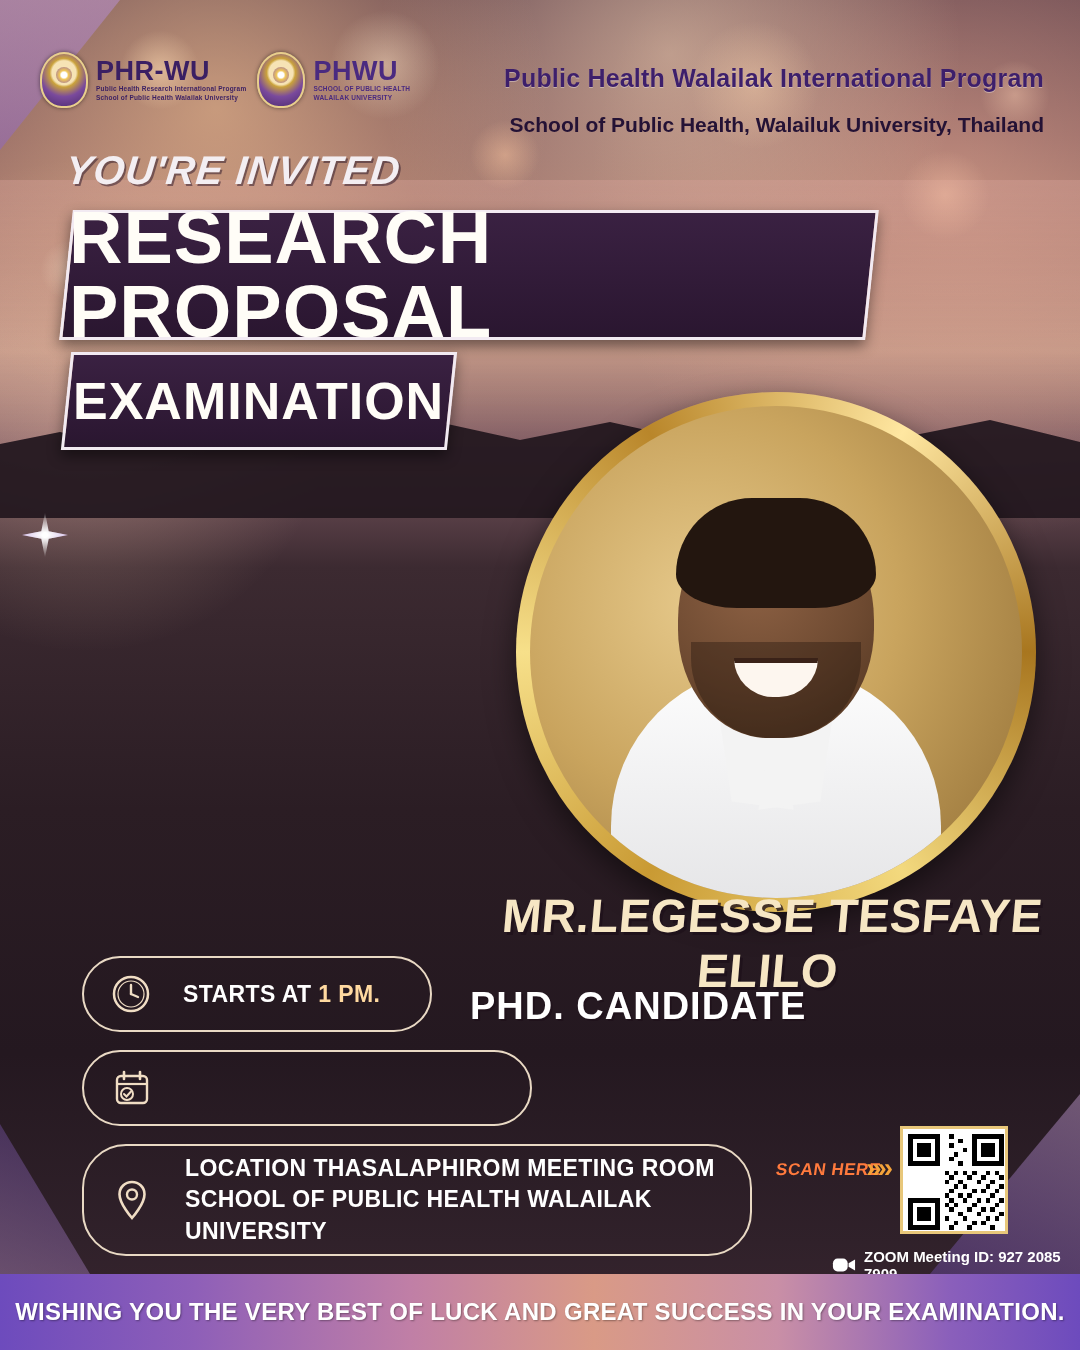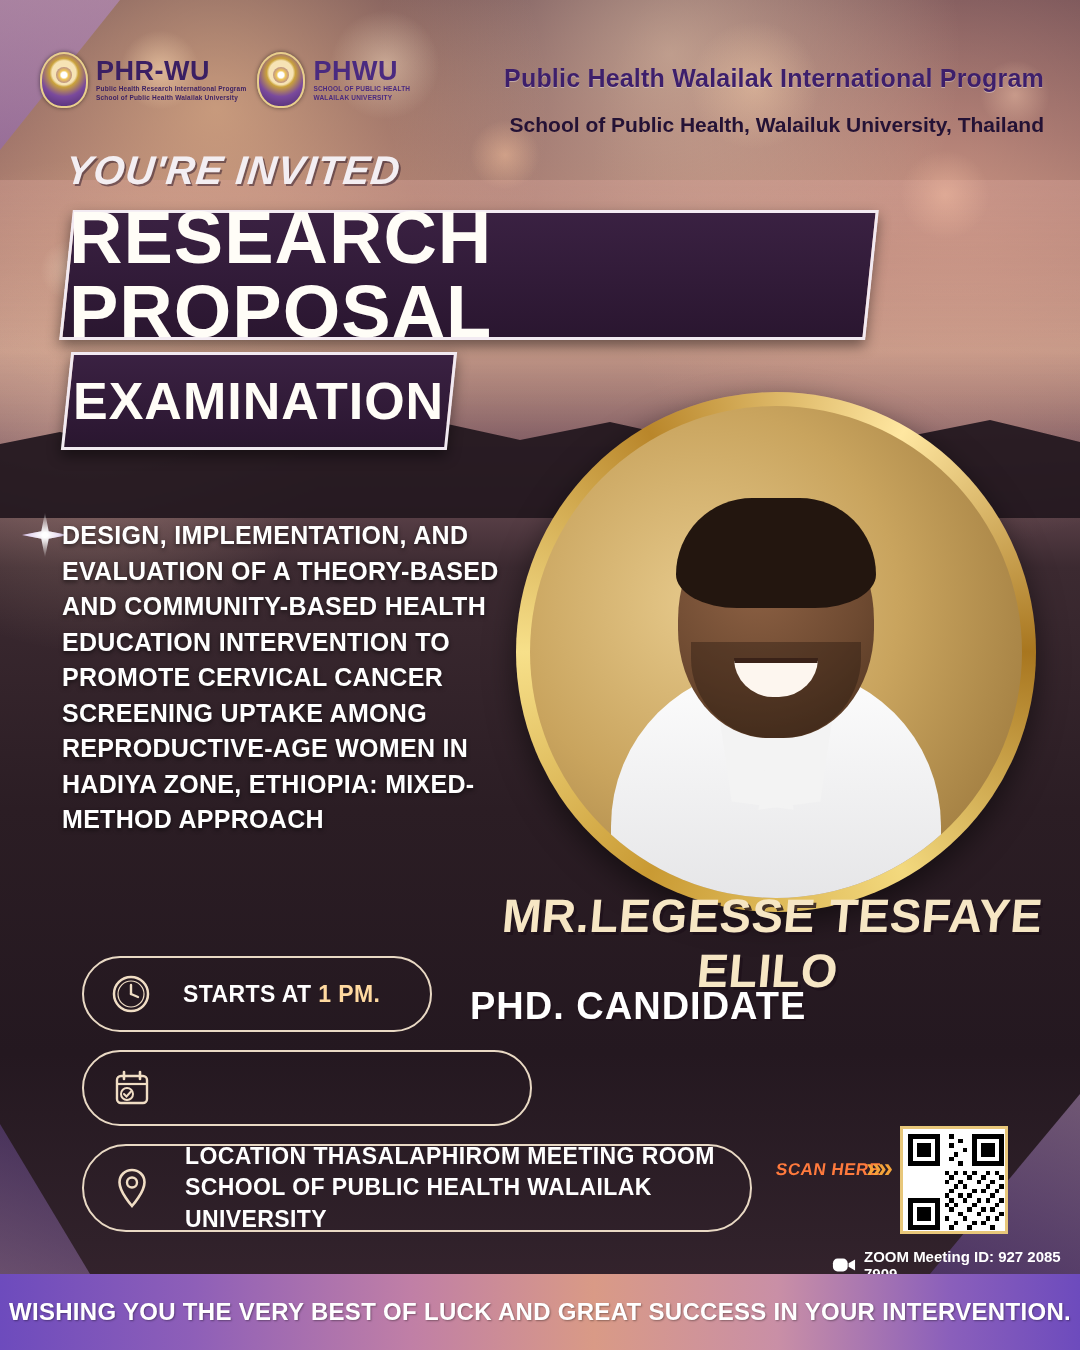--- a/index.html
+++ b/index.html
@@ -169,21 +169,21 @@
   }
   
   .pill{
     position:absolute;border:2px solid #e9d9c4;border-radius:44px;
     display:flex;align-items:center;gap:31px;padding:0 26px;box-sizing:border-box;
     color:#ffffff;font-weight:bold;
   }
   .pill .txt{font-size:23px;letter-spacing:.4px;}
   .pill1{left:82px;top:956px;width:350px;height:76px;}
   .pill2{left:82px;top:1050px;width:450px;height:76px;}
-  .pill3{left:82px;top:1144px;width:670px;height:88px;}
+  .pill3{left:82px;top:1144px;width:670px;height:112px;}
   .accent{color:#ffd9a0;}
   .ico{flex:0 0 auto;display:block;}
   .pill3 .txt{font-size:23px;line-height:1.35;}
   
   .scan-label{
     position:absolute;left:776px;top:1160px;color:#ff7a3d;font-size:17px;font-weight:bold;
     letter-spacing:.5px;transform:skewX(-8deg);
   }
   .arrows{position:absolute;left:866px;top:1152px;color:#f3a33a;font-size:28px;font-weight:bold;letter-spacing:-4px;}
   .qr{
@@ -264,21 +264,20 @@
 
   <div class="invited">YOU'RE INVITED</div>
   <div class="band band1">
     <span>RESEARCH PROPOSAL</span>
   </div>
   <div class="band band2">
     <span>EXAMINATION</span>
   </div>
 
   <div class="sparkle"></div>
-  <div class="topic">DESIGN, IMPLEMENTATION, AND EVALUATION OF A THEORY-BASED AND COMMUNITY-BASED HEALTH EDUCATION INTERVENTION TO PROMOTE CERVICAL CANCER SCREENING UPTAKE AMONG REPRODUCTIVE-AGE WOMEN IN HADIYA ZONE, ETHIOPIA: MIXED-METHOD APPROACH</div>
 
   <div class="portrait-wrap">
     <div class="portrait">
       <div class="p-body"></div>
       <div class="p-collar-l"></div>
       <div class="p-collar-r"></div>
       <div class="p-neck"></div>
       <div class="p-head"></div>
       <div class="p-hair"></div>
       <div class="p-beard"></div>
@@ -414,16 +413,16 @@
 
   <div class="zoom-row">
     <svg width="26" height="20" viewBox="0 0 26 20">
       <rect x="1" y="3" width="16" height="14" rx="5" fill="#ffffff"></rect>
       <polygon points="18,8 25,4 25,16 18,12" fill="#ffffff"></polygon>
     </svg>
     <span>ZOOM Meeting ID: 927 2085 7909</span>
   </div>
 
   <div class="footer">
-    <div class="ftxt">WISHING YOU THE VERY BEST OF LUCK AND GREAT SUCCESS IN YOUR INTERVENTION.</div>
+    <div class="ftxt">WISHING YOU THE VERY BEST OF LUCK AND GREAT SUCCESS IN YOUR EXAMINATION.</div>
   </div>
 
 </div>
 
 </body></html>

